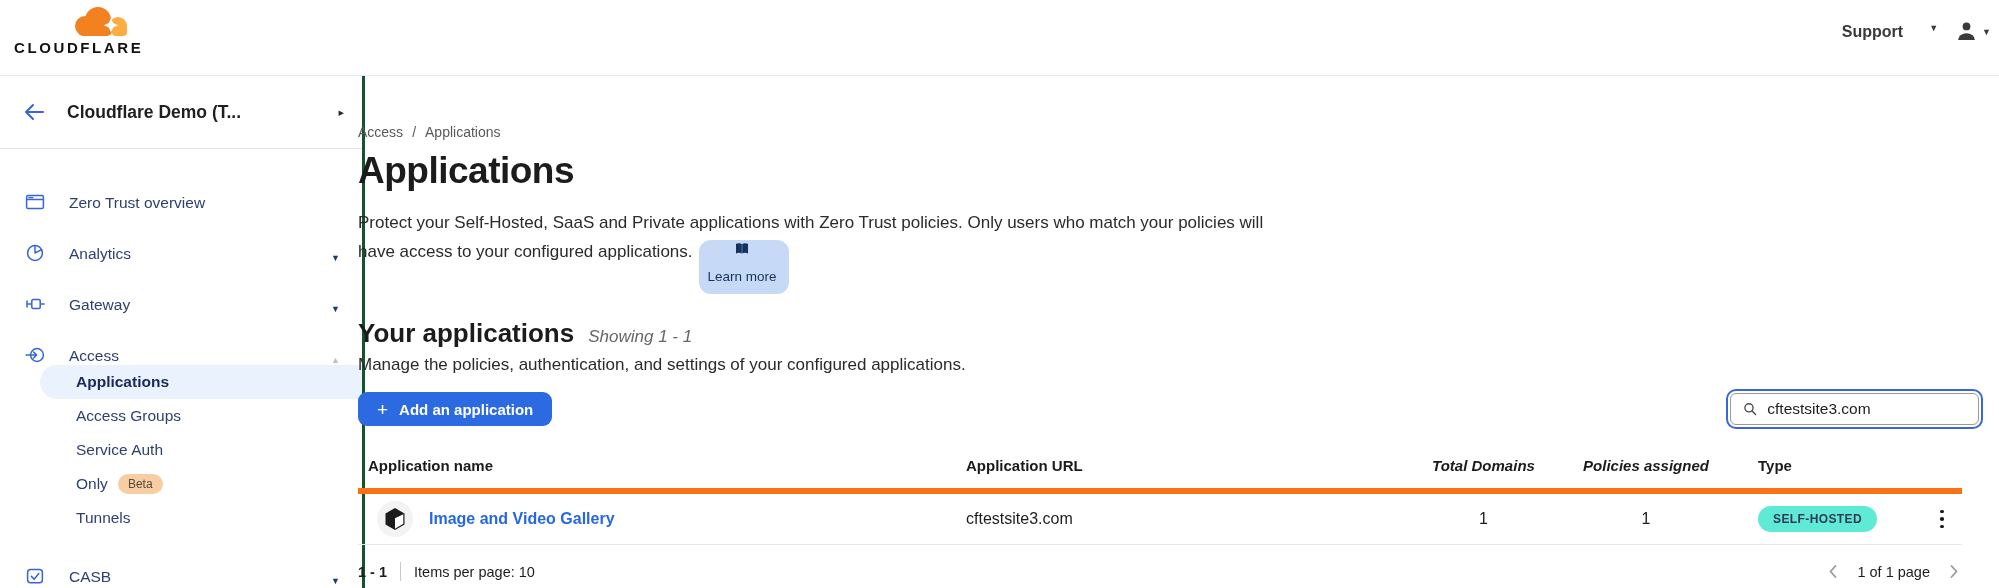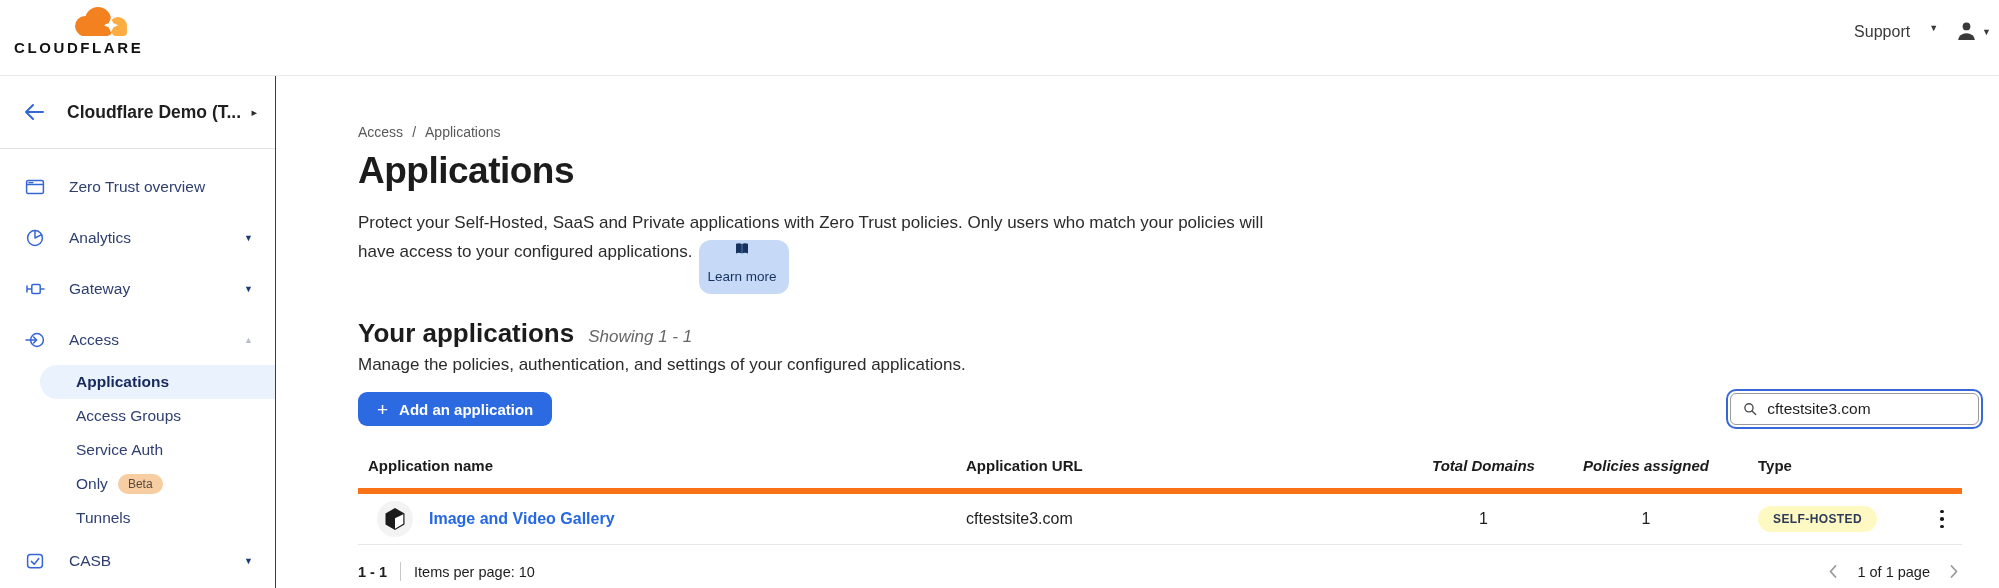--- a/index.html
+++ b/index.html
@@ -6,34 +6,34 @@
   html,body { width:1999px; height:588px; background:#fff; overflow:hidden;
               font-family:"Liberation Sans", sans-serif; color:#1d1d1d; }
 
   
   .top-header { position:absolute; left:0; top:0; right:0; height:76px;
                 background:#fff; border-bottom:1px solid #eaeaea; z-index:5; }
   .logo { position:absolute; left:14px; top:6px; width:140px; }
   .logo-cloud { display:block; margin-left:54px; width:64px; height:31px; }
   .logo-text { font-size:15px; font-weight:700; letter-spacing:2.6px; color:#121212; margin-top:2px; }
   .header-right { position:absolute; right:8px; top:21px; display:flex; align-items:center; gap:18px; }
-  .support { display:flex; align-items:flex-start; gap:19px; font-size:16px; color:#393939; cursor:pointer; }
+  .support { display:flex; align-items:flex-start; gap:26px; font-size:16px; color:#393939; cursor:pointer;font-weight:bold; }
   .hcaret { font-size:9px; color:#393939; }
   .user-menu { display:flex; align-items:center; gap:5px; cursor:pointer; }
 
   
-  .sidebar { position:absolute; left:0; top:76px; width:276px; bottom:0;
-             border-right:1px solid #14532d; background:#fff; }
+  .sidebar { position:absolute; left:0; top:76px; width:365px; bottom:0;
+             border-right:3px solid #14532d; background:#fff; }
   .account { height:73px; border-bottom:1px solid #e3e3e3; display:flex; align-items:center;
              padding:0 18px 0 23px; }
   .account-name { margin-left:22px; flex:1; font-size:17.5px; font-weight:700; color:#1f1f1f;
                   white-space:nowrap; overflow:hidden; }
   .account-caret { font-size:11px; color:#2b2b2b; }
   .nav { padding-top:12px; }
-  .nav-item { height:51px; display:flex; align-items:center; padding:0 22px 0 25px; cursor:pointer; }
+  .nav-item { height:51px; display:flex; align-items:flex-end; padding:0 22px 0 25px; cursor:pointer; }
   .nicon { width:20px; height:20px; margin-right:24px; flex:none; }
   .nlabel { font-size:15.5px; color:#2e3f70; }
   .ncaret { margin-left:auto; font-size:9px; color:#1c3a77; }
   .ncaret.up { color:#b9bfc9; }
   .sub-item { height:34px; display:flex; align-items:center; margin-left:40px; padding-left:36px;
               font-size:15.5px; color:#2e3f70; border-radius:17px 0 0 17px; cursor:pointer; }
   .sub-item.active { background:#eaf2fd; font-weight:700; color:#17295e; }
   .beta-badge { margin-left:10px; background:#f7cda1; color:#554a3e; font-size:12px;
                 padding:3px 10px; border-radius:11px; font-weight:400;text-align:right; }
 
@@ -65,21 +65,21 @@
   .thead { margin-top:20px; padding:8px 0 14px 0; border-bottom:6px solid #f97316;
            font-size:15px; font-weight:700; color:#1b1b1b; }
   .th-name { padding-left:10px; } .th-center { text-align:center;font-style:italic; } .th-type { padding-left:12px; }
   .trow { height:51px; border-bottom:1px solid #e7e7e7; font-size:16px; }
   .name-cell { display:flex; align-items:center; gap:16px; padding-left:19px; }
   .cube-wrap { width:36px; height:36px; border-radius:50%; background:#f3f3f3; display:flex;
                align-items:center; justify-content:center; flex:none; }
   .app-link { color:#2567e4; font-weight:600; cursor:pointer; }
   .num-cell { text-align:center; }
   .type-cell { padding-left:12px; }
-  .type-badge { display:inline-block; background:#fef9c3; color:#2e3a59; font-size:12px; font-weight:700;
+  .type-badge { display:inline-block; background:#5eead4; color:#2e3a59; font-size:12px; font-weight:700;
                 letter-spacing:0.4px; padding:6px 15px; border-radius:14px; }
   .kebab { display:flex; flex-direction:column; gap:4px; align-items:center; justify-content:center;
            cursor:pointer; height:100%; }
   .kebab i { width:3.5px; height:3.5px; border-radius:50%; background:#1b1b1b; }
 
   .pagination { margin-top:17px; display:flex; align-items:center; font-size:14.5px; color:#1d1d1d; }
   .pg-range { font-weight:700; }
   .pg-div { width:1px; height:19px; background:#c9c9c9; margin:0 13px; }
   .pg-right { margin-left:auto; display:flex; align-items:center; gap:15px; }
   .pg-chev { cursor:pointer; display:flex; }

